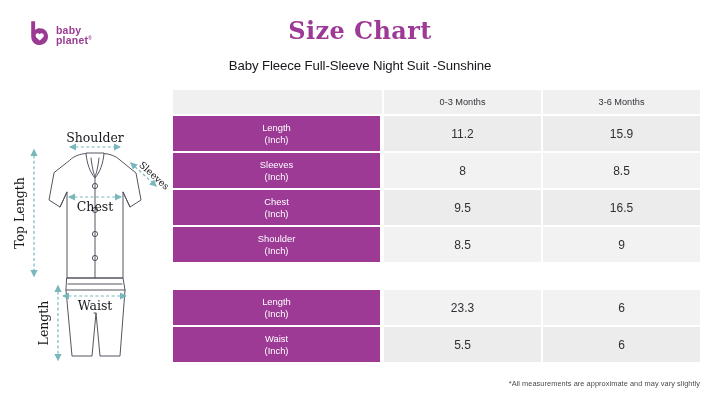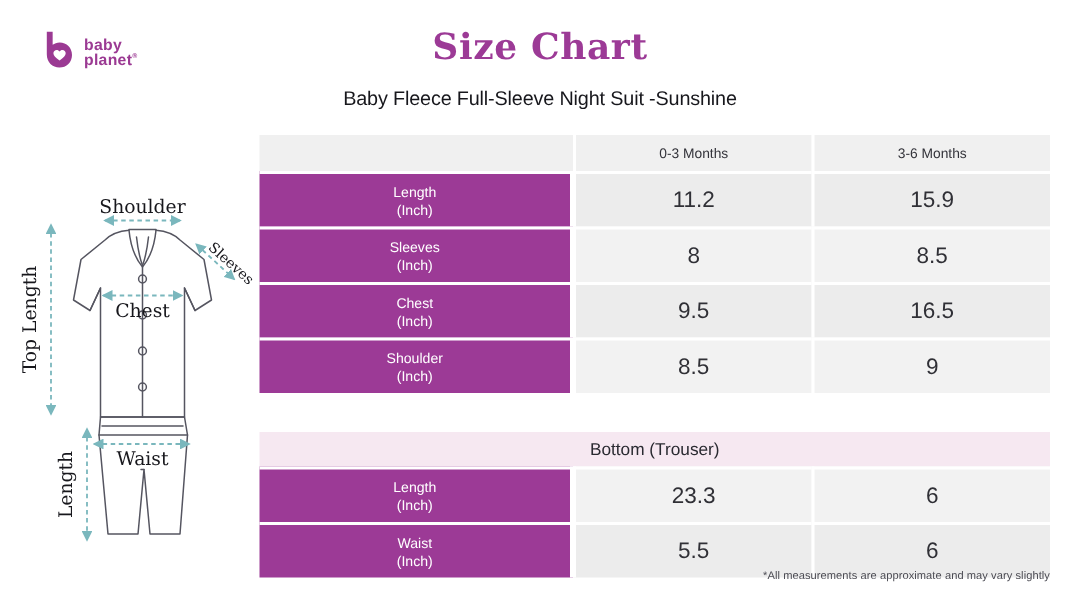--- a/index.html
+++ b/index.html
@@ -115,21 +115,21 @@
     color: #ffffff;
     text-align: center;
     font-size: 9.4px;
     line-height: 1.25;
     height: 35px;
     border-top: 2px solid #ffffff;
     border-right: 2px solid #ffffff;
   }
   .row-val {
     text-align: center;
-    font-size: 15px;
+    font-size: 12px;
     color: #303036;
     height: 35px;
     border-top: 2px solid #ffffff;
     border-left: 2px solid #ffffff;
   }
   .shade-a .row-val { background: #ececec; }
   .shade-b .row-val { background: #f2f2f2; }
 
   
   #footnote {
@@ -265,23 +265,20 @@
   </tbody>
 </table>
 
 <table class="size-table" id="table-bottom">
   <colgroup>
       <col class="c-label">
       <col class="c-v1">
       <col class="c-v2">
     </colgroup>
   <tbody>
-    <tr>
-      <td class="section-head" colspan="3">Bottom (Trouser)</td>
-    </tr>
     <tr class="shade-b">
       <td class="row-label">
         <div>Length</div>
         <div>(Inch)</div>
       </td>
       <td class="row-val">23.3</td>
       <td class="row-val">6</td>
     </tr>
     <tr class="shade-a">
       <td class="row-label">

